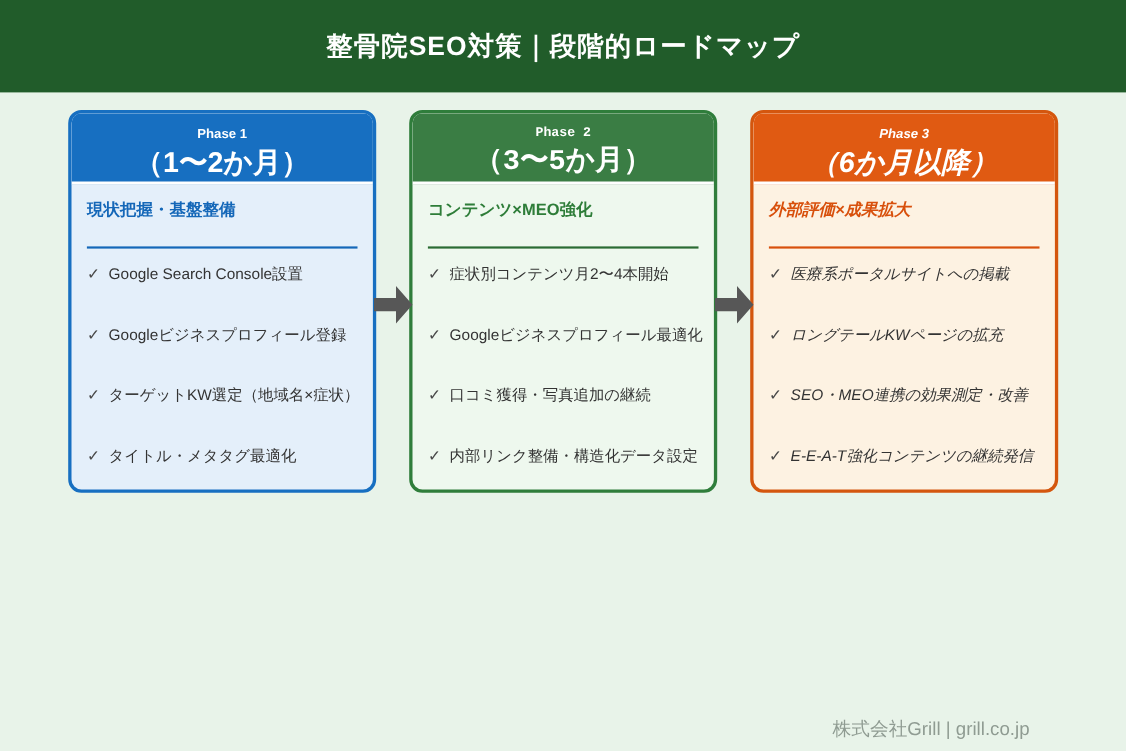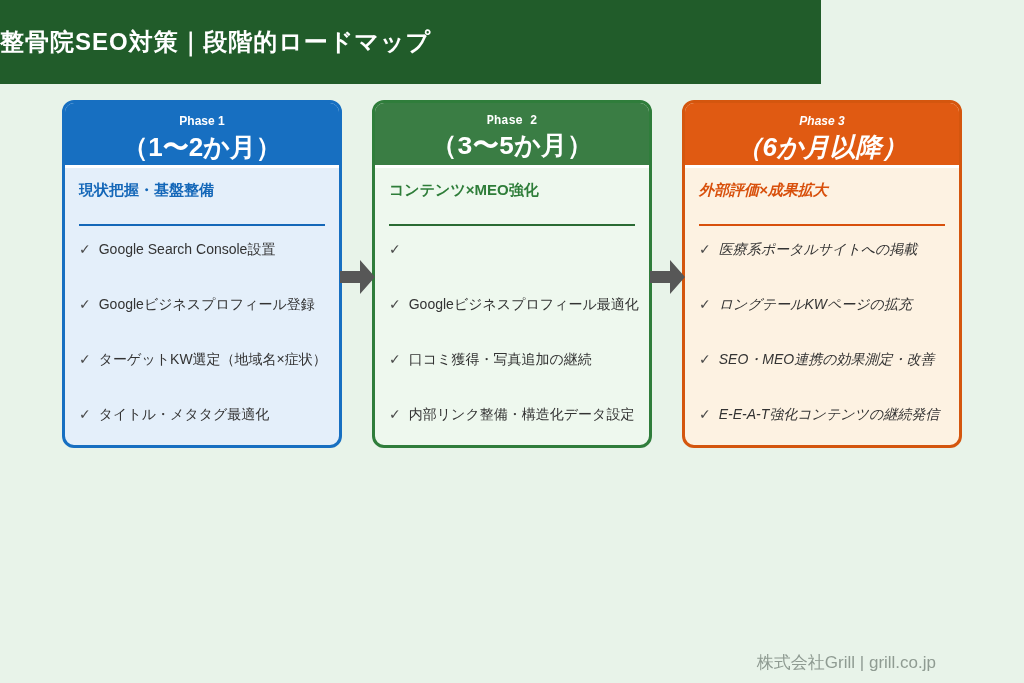--- a/index.html
+++ b/index.html
@@ -4,23 +4,23 @@
 <style>
   html,body{margin:0;padding:0;}
   body{
     width:1024px;height:683px;
     background:#e8f3e9;
     font-family:"Liberation Sans","DejaVu Sans",sans-serif;
     position:relative;overflow:hidden;
   }
   
   .topbar{
-    position:absolute;left:0;top:0;width:821px;height:84px;
+    position:absolute;left:0;top:0;width:1024px;height:84px;
     background:#215c2a;
-    display:flex;align-items:center;justify-content:flex-start;
+    display:flex;align-items:center;justify-content:center;
   }
   .topbar h1{
     margin:0;color:#ffffff;font-size:24px;font-weight:bold;
     letter-spacing:1px;
   }
   
   .card{
     position:absolute;top:100px;width:280px;height:348px;
     border-radius:12px;border:3px solid;box-sizing:border-box;
     overflow:hidden;
@@ -108,20 +108,21 @@
 
 <section class="card card-2">
   <div class="card-header">
     <div class="phase-name">Phase 2</div>
     <div class="phase-period">（3〜5か月）</div>
   </div>
   <div class="section-title">コンテンツ×MEO強化</div>
   <ul class="items">
     <li>
         <span class="check">✓</span>
+        <span>症状別コンテンツ月2〜4本開始</span>
       </li>
     <li>
         <span class="check">✓</span>
         <span>Googleビジネスプロフィール最適化</span>
       </li>
     <li>
         <span class="check">✓</span>
         <span>口コミ獲得・写真追加の継続</span>
       </li>
     <li>

